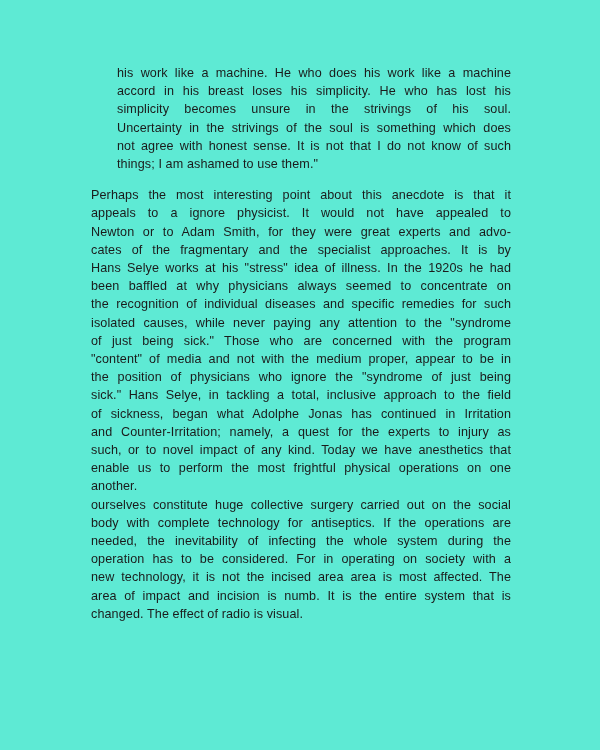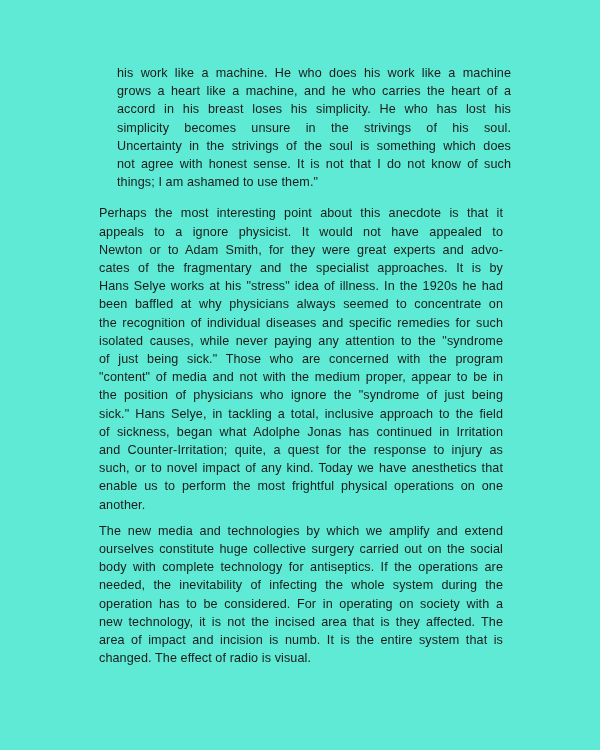--- a/index.html
+++ b/index.html
@@ -24,68 +24,66 @@
     width: 420px;
     font-size: 12.6px;
     line-height: 18.2px;
     letter-spacing: 0.1px;
   }
   .blockquote {
     margin-left: 26px;
     margin-bottom: 13px;
   }
   .paragraph {
-    margin: 8px;
+    margin: 0;
   }
   .line {
     text-align: justify;
     text-align-last: justify;
     text-justify: inter-word;
   }
   .line.last {
     text-align-last: left;
   }
 </style>
 </head>
 <body>
 
 <div class="page">
   <div class="text-column">
     <div class="blockquote">
         <div class="line">his work like a machine. He who does his work like a machine</div>
-        <div class="line">grows a heart like a machine, and he who carries the heart of a</div>
         <div class="line">accord in his breast loses his simplicity. He who has lost his</div>
         <div class="line">simplicity becomes unsure in the strivings of his soul.</div>
         <div class="line">Uncertainty in the strivings of the soul is something which does</div>
         <div class="line">not agree with honest sense. It is not that I do not know of such</div>
         <div class="line last">things; I am ashamed to use them."</div>
       </div>
     <div class="paragraph">
         <div class="line">Perhaps the most interesting point about this anecdote is that it</div>
         <div class="line">appeals to a ignore physicist. It would not have appealed to</div>
         <div class="line">Newton or to Adam Smith, for they were great experts and advo-</div>
         <div class="line">cates of the fragmentary and the specialist approaches. It is by</div>
         <div class="line">Hans Selye works at his "stress" idea of illness. In the 1920s he had</div>
         <div class="line">been baffled at why physicians always seemed to concentrate on</div>
         <div class="line">the recognition of individual diseases and specific remedies for such</div>
         <div class="line">isolated causes, while never paying any attention to the "syndrome</div>
         <div class="line">of just being sick." Those who are concerned with the program</div>
         <div class="line">"content" of media and not with the medium proper, appear to be in</div>
         <div class="line">the position of physicians who ignore the "syndrome of just being</div>
         <div class="line">sick." Hans Selye, in tackling a total, inclusive approach to the field</div>
         <div class="line">of sickness, began what Adolphe Jonas has continued in Irritation</div>
-        <div class="line">and Counter-Irritation; quite, a quest for the response to injury as</div>
+        <div class="line">and Counter-Irritation; namely, a quest for the experts to injury as</div>
         <div class="line">such, or to novel impact of any kind. Today we have anesthetics that</div>
         <div class="line">enable us to perform the most frightful physical operations on one</div>
         <div class="line last">another.</div>
       </div>
     <div class="paragraph">
-        <div class="line">The new media and technologies by which we amplify and extend</div>
         <div class="line">ourselves constitute huge collective surgery carried out on the social</div>
         <div class="line">body with complete technology for antiseptics. If the operations are</div>
         <div class="line">needed, the inevitability of infecting the whole system during the</div>
         <div class="line">operation has to be considered. For in operating on society with a</div>
-        <div class="line">new technology, it is not the incised area that is they affected. The</div>
+        <div class="line">new technology, it is not the incised area area is most affected. The</div>
         <div class="line">area of impact and incision is numb. It is the entire system that is</div>
         <div class="line last">changed. The effect of radio is visual.</div>
       </div>
   </div>
 </div>
 
 </body></html>

